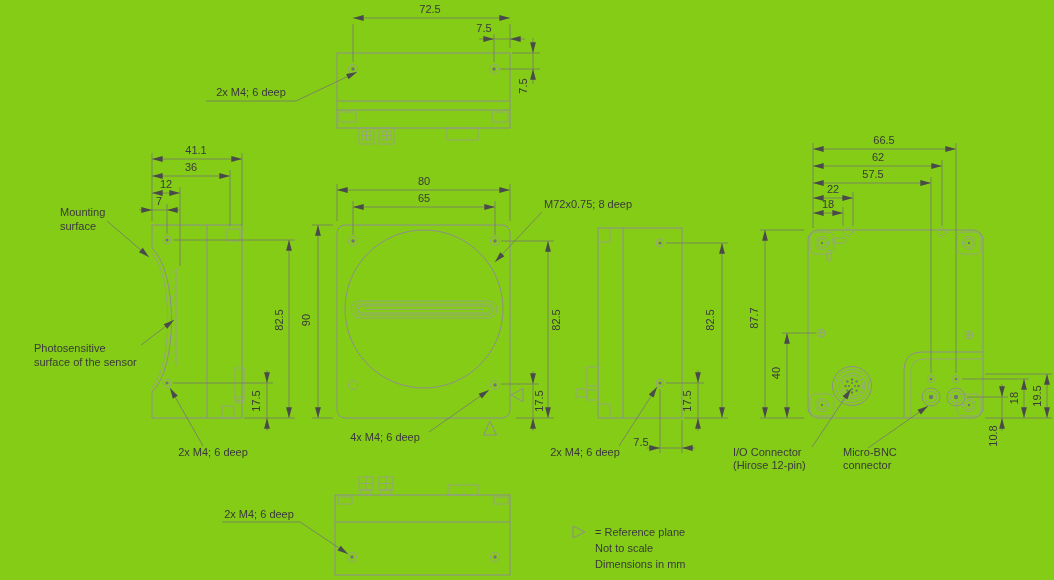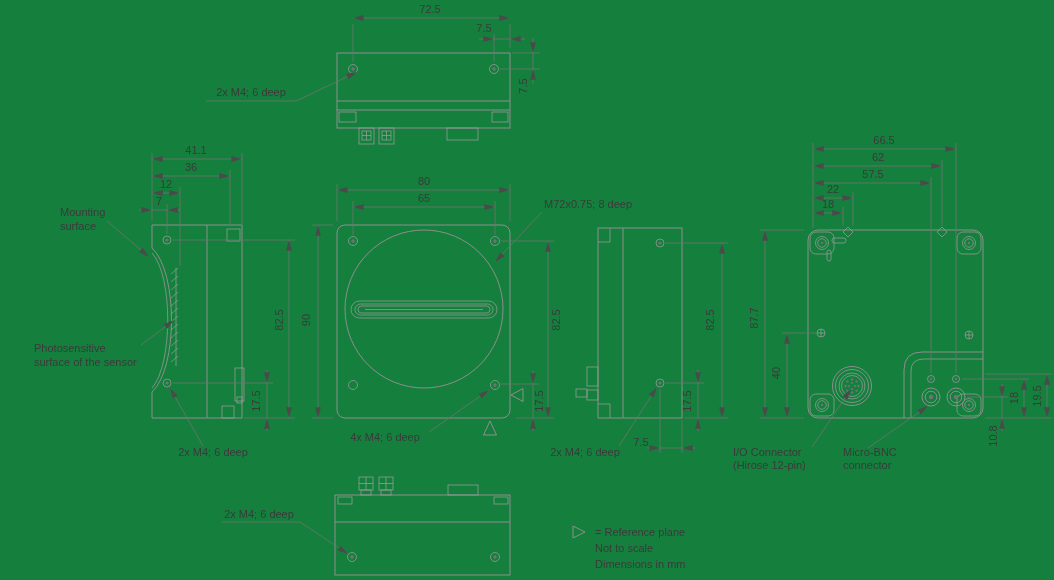--- a/index.html
+++ b/index.html
@@ -1,16 +1,16 @@
 <!DOCTYPE html>
 <html><head>
 <meta charset="utf-8">
 <style>
   html,body{margin:0;padding:0;background:#fff;}
-  .stage{position:relative;width:1054px;height:580px;background:#15803d;overflow:hidden;
+  .stage{position:relative;width:1054px;height:580px;background:#84cc16;overflow:hidden;
          font-family:"Liberation Sans", sans-serif;}
   svg{display:block;}
   .ol{stroke:#8e8e8e;stroke-width:1;fill:none;}
   .ol2{stroke:#9b9b9b;stroke-width:.75;fill:none;}
   .dl{stroke:#737373;stroke-width:.75;fill:none;}
   .hatch{stroke:#a5a5a5;stroke-width:.6;fill:none;}
   .dot{fill:#737373;stroke:none;}
   .ref{stroke:#8e8e8e;stroke-width:1;fill:none;}
   text{font-family:"Liberation Sans", sans-serif;font-size:11px;fill:#3a3a3a;}
   .mid{text-anchor:middle;}

